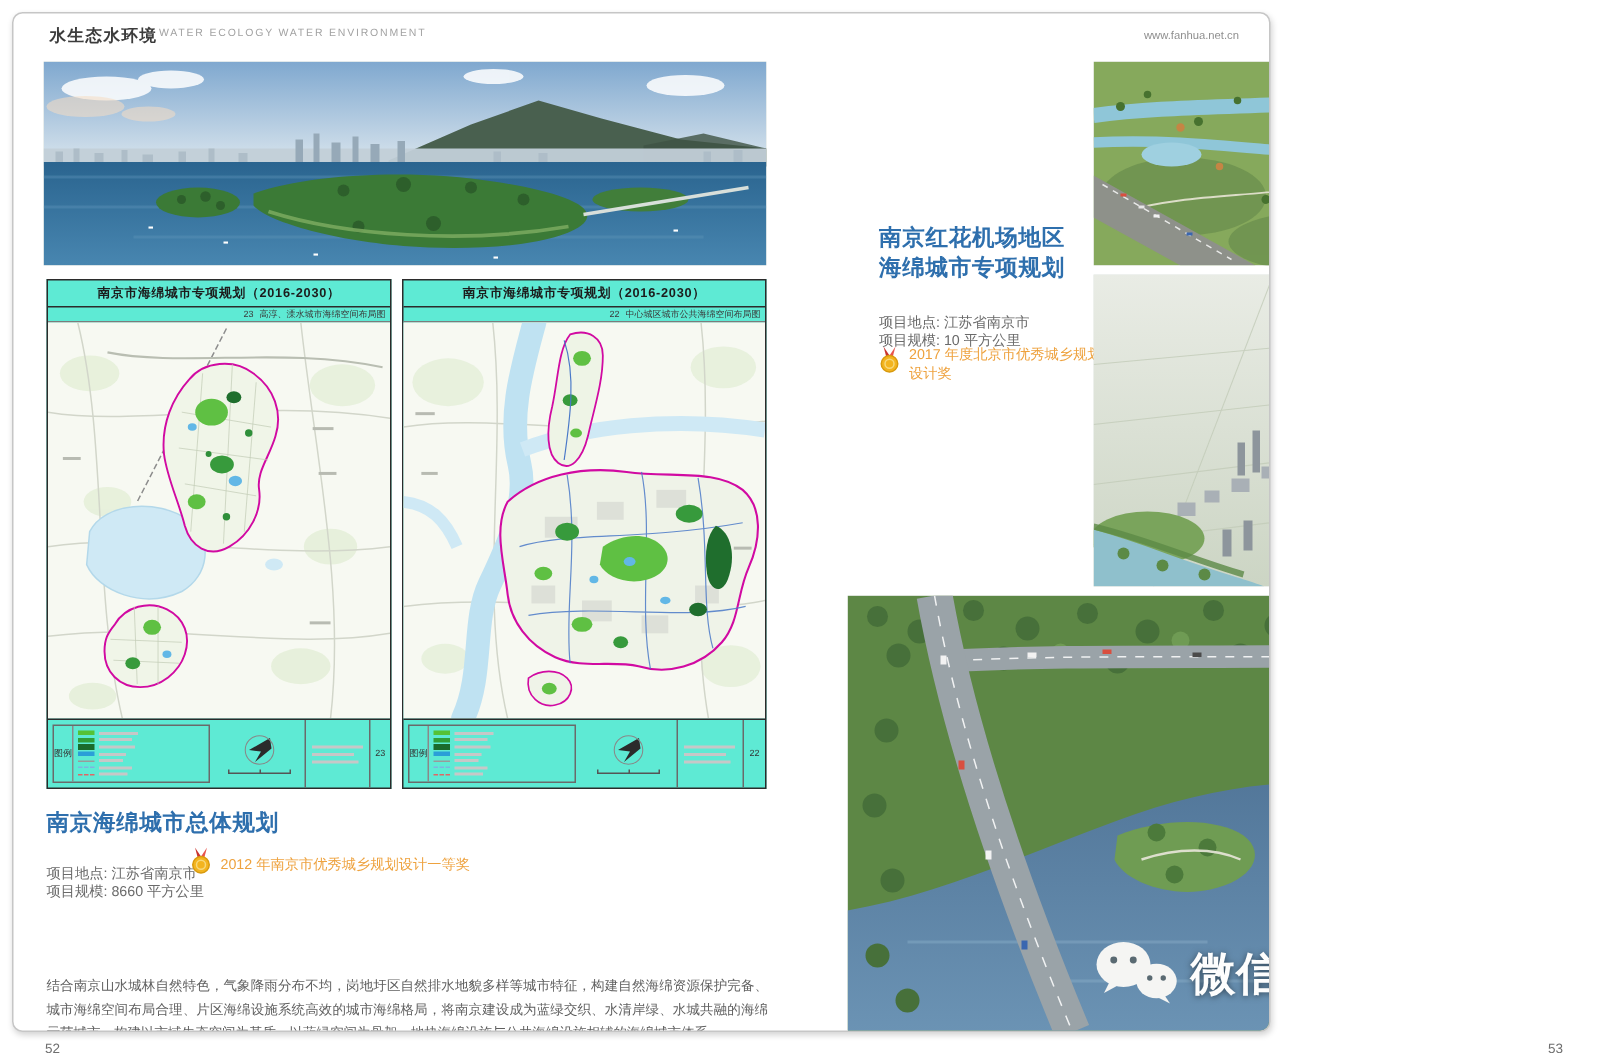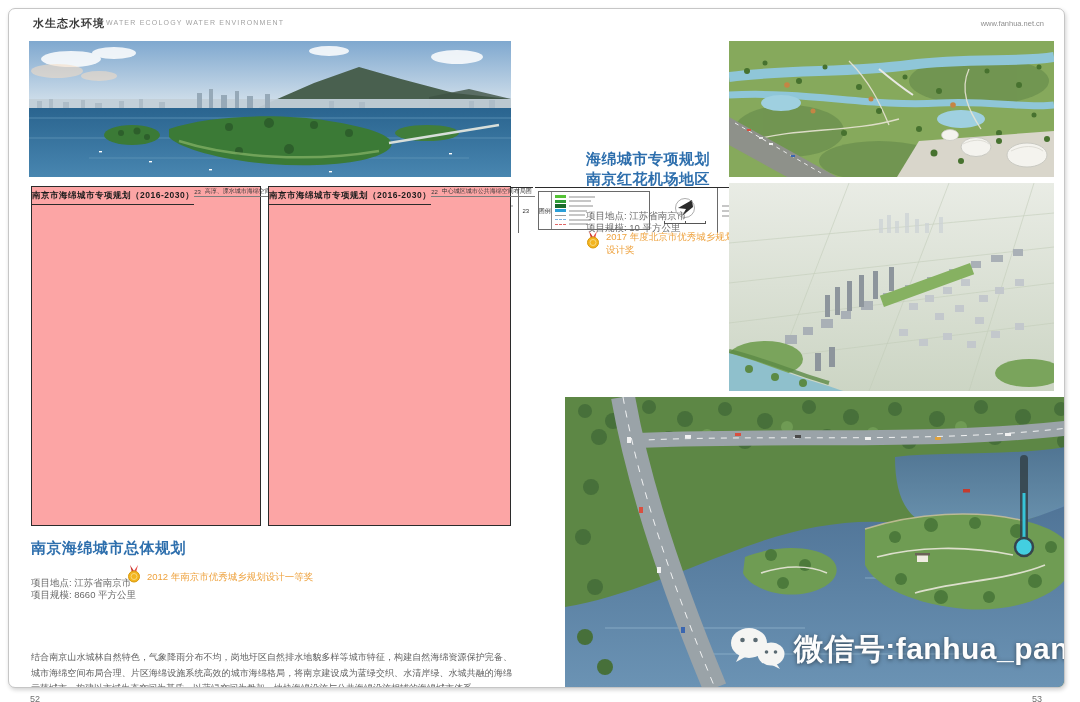--- a/index.html
+++ b/index.html
@@ -2,31 +2,31 @@
 <html style="--accent-blue: #2e6fad; --award-orange: #eea23e; --boundary-magenta: #d10aa2; --body-text: #5f5f5f;"><head>
 <meta charset="utf-8">
 <style>
   :root{
     --accent-blue:#2e6fad; --award-orange:#eea23e; --boundary-magenta:#d10aa2; --body-text:#5f5f5f;
   }
   *{margin:0;padding:0;box-sizing:border-box;}
   html,body{background:#fff;}
   body{font-family:"Liberation Sans","DejaVu Sans",sans-serif;width:1080px;height:702px;position:relative;overflow:hidden;}
   .canvas{position:absolute;inset:0;background:#fff;}
-  .frame{position:absolute;left:8px;top:8px;width:1057px;height:680px;background:#fff;border:1px solid #c6c6c6;border-radius:7px;box-shadow:1px 2px 4px rgba(0,0,0,.18);overflow:hidden;}
+  .frame{position:absolute;left:8px;top:8px;width:839px;height:680px;background:#fff;border:1px solid #c6c6c6;border-radius:7px;box-shadow:1px 2px 4px rgba(0,0,0,.18);overflow:hidden;}
   .abs{position:absolute;}
   
   .hdr-cn{left:24px;top:7px;font-size:11px;font-weight:bold;color:#3c3c3c;letter-spacing:1px;}
   .hdr-en{left:97px;top:10px;font-size:7px;color:#a3a3a3;letter-spacing:1.2px;}
   .hdr-web{right:20px;top:10px;font-size:7.5px;color:#8f8f8f;}
   
   .photo{overflow:hidden;background:#dfe5e0;}
   .photo svg{display:block;width:100%;height:100%;}
   
-  .map-panel{border:1.4px solid #2b2b2b;background:#fca5a5;display:flex;flex-direction:row;}
+  .map-panel{border:1.4px solid #2b2b2b;background:#5eead4;display:flex;flex-direction:column;}
   .map-title{height:18px;border-bottom:1px solid #2b2b2b;display:flex;align-items:center;justify-content:center;font-size:8.5px;font-weight:bold;color:#1c1c1c;letter-spacing:.5px;white-space:nowrap;}
   .map-sub{height:10px;border-bottom:1px solid #7c7c7c;display:flex;align-items:center;justify-content:flex-end;gap:4px;padding-right:3px;font-size:6px;color:#3a3a3a;white-space:nowrap;}
   .map-body{flex:1;position:relative;background:#f6f9f2;overflow:hidden;}
   .map-body svg{position:absolute;inset:0;width:100%;height:100%;}
   .map-foot{height:46px;border-top:1px solid #2b2b2b;display:flex;align-items:stretch;position:relative;}
   .legend-box{margin:3px;border:1px solid #6a6a6a;width:112px;display:flex;}
   .legend-key{width:13px;border-right:1px solid #8a8a8a;display:flex;flex-direction:column;align-items:center;justify-content:space-around;font-size:6px;color:#333;padding:2px 0;line-height:1;word-break:break-all;}
   .legend-rows{flex:1;display:flex;flex-direction:column;justify-content:space-evenly;padding:2px 3px;}
   .lrow{display:flex;align-items:center;gap:3px;height:4px;}
   .sw{width:11px;height:3.5px;}
@@ -392,22 +392,22 @@
     <svg class="abs" style="left:118px;top:556px;" width="14" height="18" viewBox="0 0 14 18">
       <polygon points="3,0 7,6 5,7.5" fill="#c9342e"></polygon>
         <polygon points="11,0 7,6 9,7.5" fill="#e8554d"></polygon>
       <circle cx="7" cy="11.5" r="5.5" fill="#f3b41f" stroke="#d89a0e" stroke-width="1"></circle>
       <circle cx="7" cy="11.5" r="3" fill="none" stroke="#f7d87a" stroke-width="1"></circle>
     </svg>
     <div class="abs award" style="left:138px;top:561px;">2012 年南京市优秀城乡规划设计一等奖</div>
     <div class="abs para" style="left:22px;top:641px;width:481px;">结合南京山水城林自然特色，气象降雨分布不均，岗地圩区自然排水地貌多样等城市特征，构建自然海绵资源保护完备、城市海绵空间布局合理、片区海绵设施系统高效的城市海绵格局，将南京建设成为蓝绿交织、水清岸绿、水城共融的海绵示范城市，构建以市域生态空间为基质、以蓝绿空间为骨架、地块海绵设施与公共海绵设施相辅的海绵城市体系。</div>
 
     <div class="abs rtitle" style="left:577px;top:140px;width:160px;">
+      <div>南京红花机场地区</div>
       <div>海绵城市专项规划</div>
-      <div>南京红花机场地区</div>
     </div>
     <div class="abs info-line" style="left:577px;top:189px;">
       <span>项目地点:</span>
       <span>江苏省南京市</span>
     </div>
     <div class="abs info-line" style="left:577px;top:201px;">
       <span>项目规模:</span>
       <span>10 平方公里</span>
     </div>
     <svg class="abs" style="left:577px;top:222px;" width="14" height="18" viewBox="0 0 14 18">

